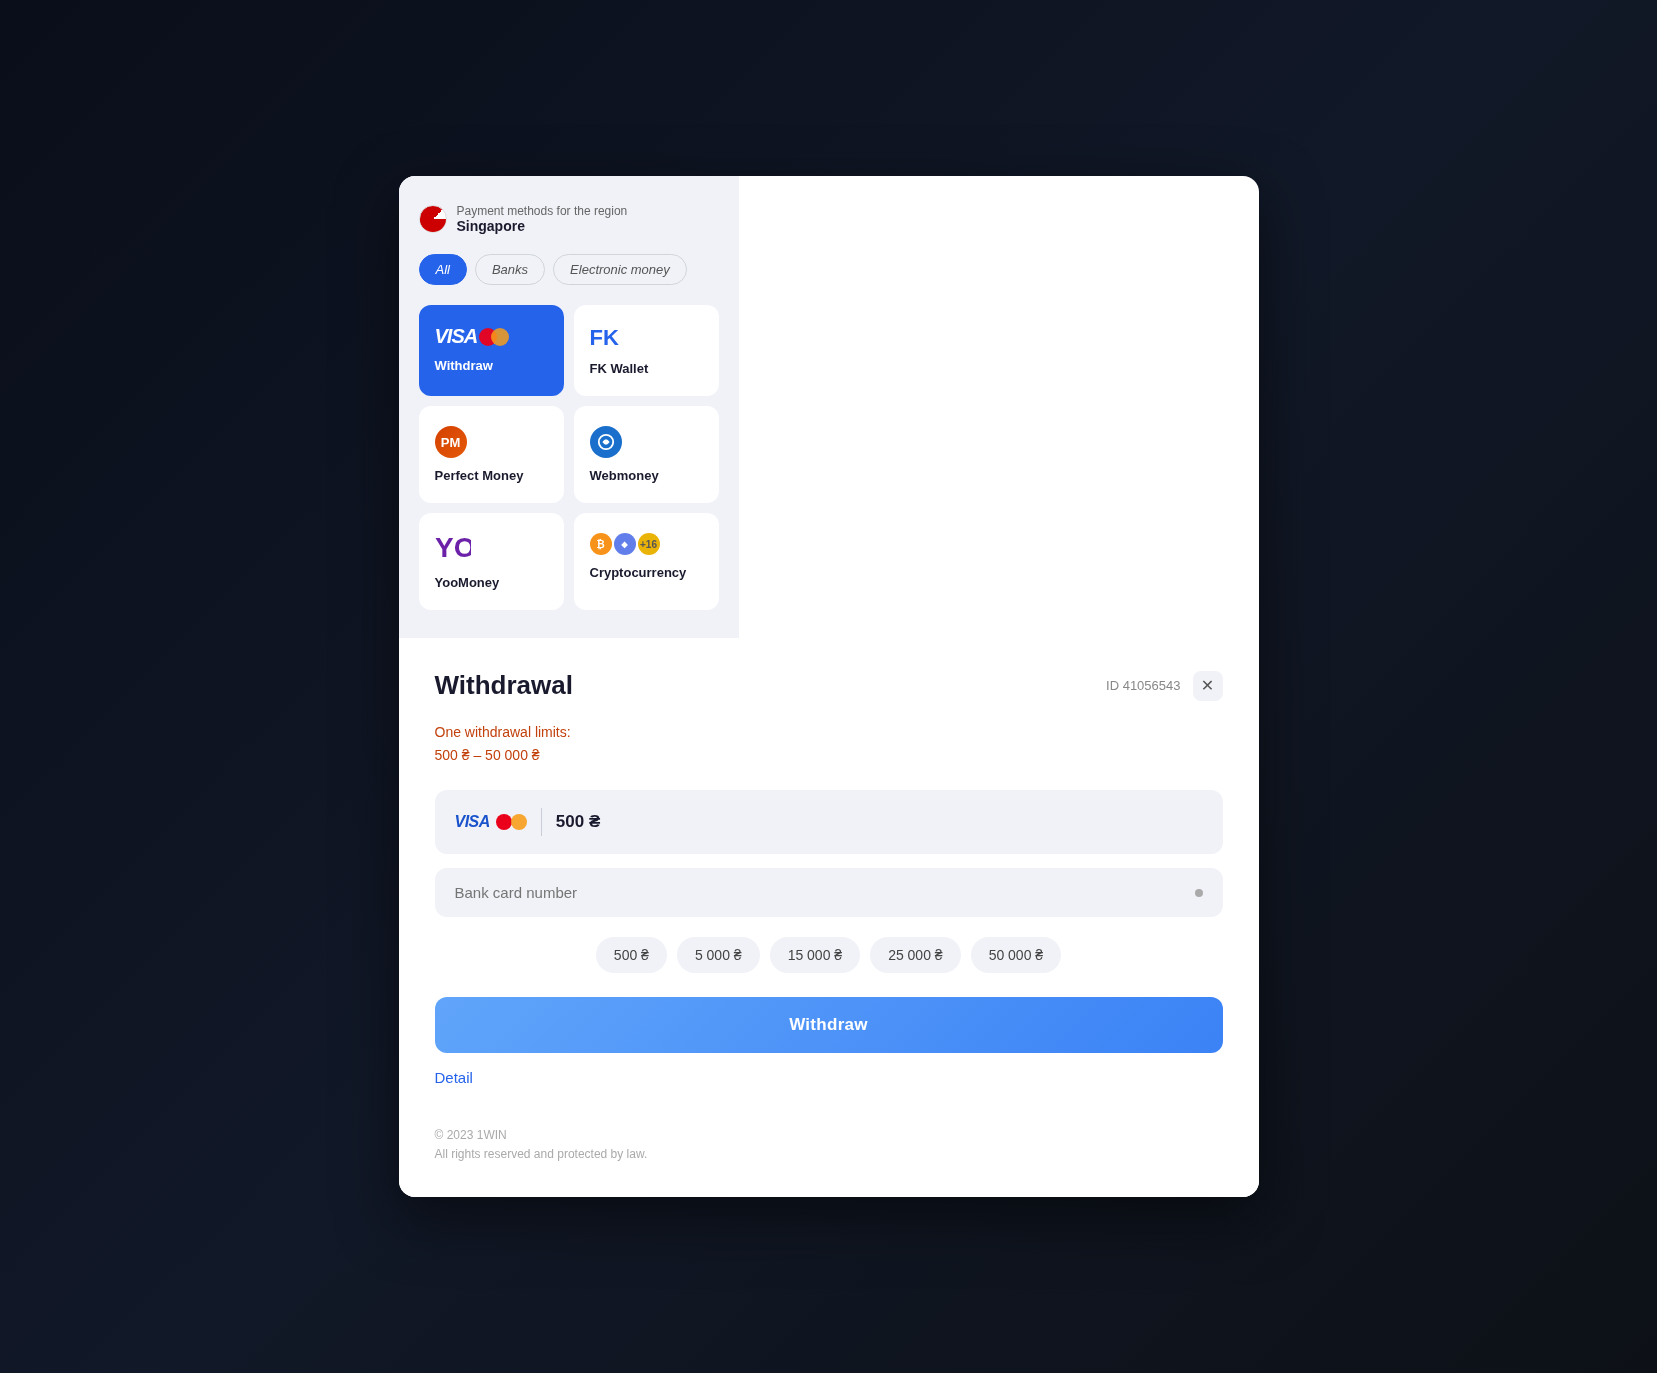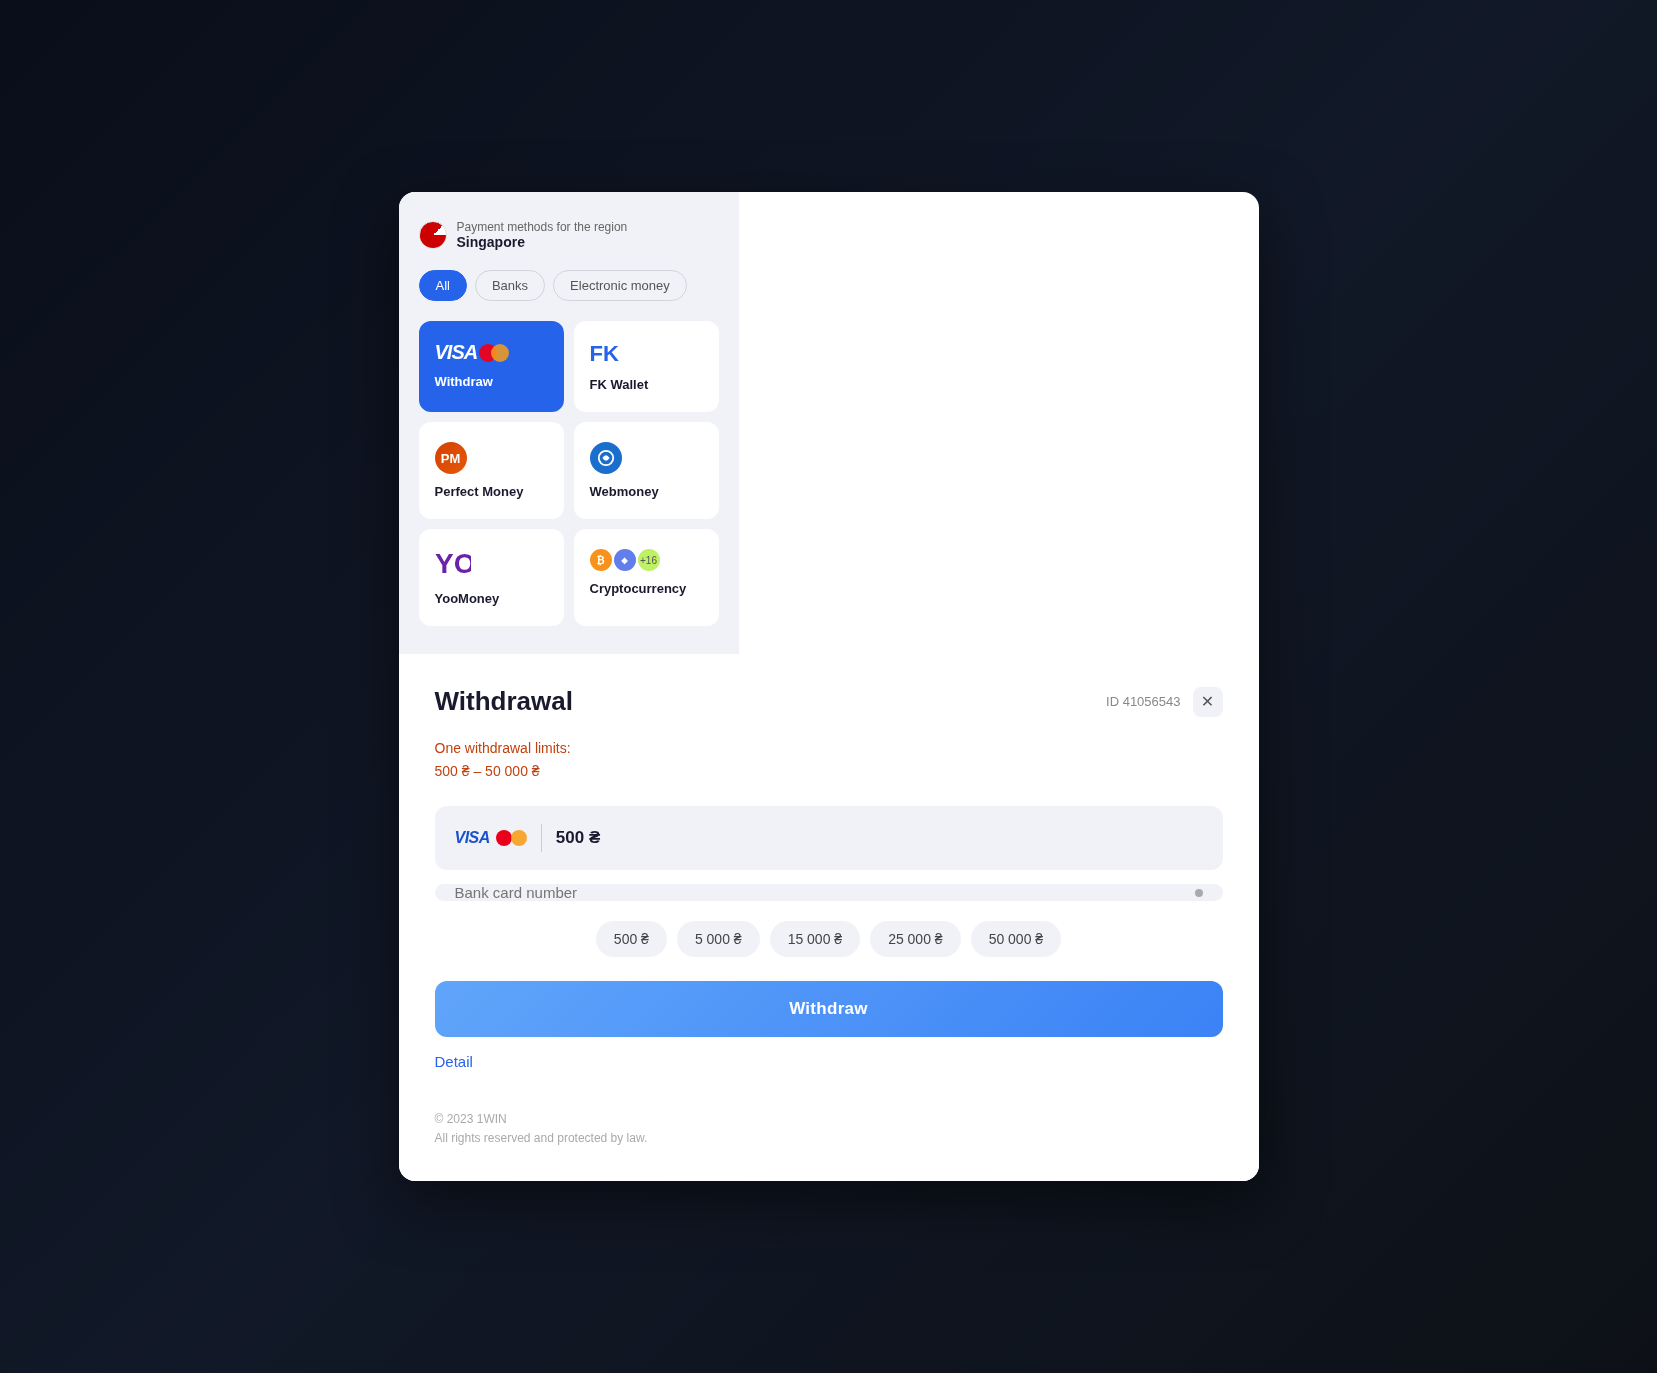--- a/index.html
+++ b/index.html
@@ -84,20 +84,21 @@
     }
     .filter-tab {
       padding: 7px 16px;
       border-radius: 20px;
       border: 1.5px solid #d1d5db;
       background: transparent;
       font-size: 13px;
       color: #555;
       cursor: pointer;
       font-weight: 500;
+      font-style: italic;
     }
     .filter-tab.active {
       background: #2563eb;
       border-color: #2563eb;
       color: #fff;
     }
     .payment-grid {
       display: grid;
       grid-template-columns: 1fr 1fr;
       gap: 10px;
@@ -193,25 +194,25 @@
       color: #fff; font-size: 10px; font-weight: 900;
     }
     .crypto-eth {
       width: 22px; height: 22px;
       background: #627eea;
       border-radius: 50%;
       display: flex; align-items: center; justify-content: center;
       color: #fff; font-size: 8px; font-weight: 700;
     }
     .crypto-plus {
-      background: #bef264;
+      background: #eab308;
       border-radius: 50%;
       width: 22px; height: 22px;
       display: flex; align-items: center; justify-content: center;
-      font-size: 10px; color: #555; font-weight: 400;
+      font-size: 10px; color: #555; font-weight: 700;
     }
 
     
     .right-panel {
       flex: 1;
       background: #fff;
       padding: 32px 36px;
       display: flex;
       flex-direction: column;
     }
@@ -286,21 +287,21 @@
       background: #c8cdd8;
     }
     .amount-value {
       font-size: 17px;
       font-weight: 600;
       color: #1a1a2e;
     }
     .card-input-wrap {
       background: #f0f2f7;
       border-radius: 12px;
-      padding: 0 20px;
+      padding: 16px 20px;
       display: flex;
       align-items: center;
       justify-content: space-between;
       margin-bottom: 20px;
     }
     .card-input {
       background: transparent;
       border: none;
       outline: none;
       font-size: 15px;

